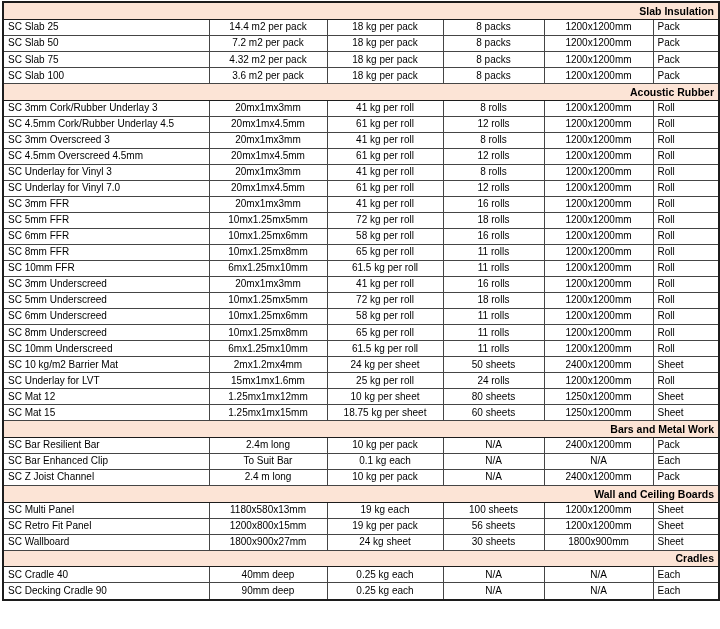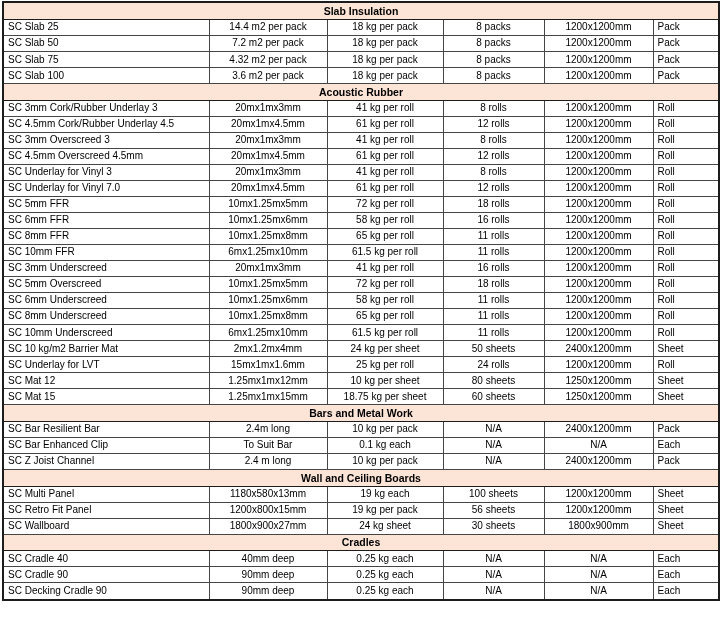--- a/index.html
+++ b/index.html
@@ -33,21 +33,21 @@
     padding: 0 4px;
     white-space: nowrap;
     overflow: hidden;
     vertical-align: middle;
     background: #ffffff;
   }
   table.products td.section-title {
     background: #fce4d6;
     font-weight: bold;
     font-size: 10.5px;
-    text-align: center;
+    text-align: right;
     border-color: #1c1c1c;
   }
   td.align-left   { text-align: left; }
   td.align-center { text-align: center; }
   col.c0 { width: 206px; }
   col.c1 { width: 118px; }
   col.c2 { width: 116px; }
   col.c3 { width: 101px; }
   col.c4 { width: 109px; }
   col.c5 { width: 66px;  }
@@ -146,20 +146,28 @@
         </tr>
         <tr>
           <td class="align-left">SC Underlay for Vinyl 7.0</td>
           <td class="align-center">20mx1mx4.5mm</td>
           <td class="align-center">61 kg per roll</td>
           <td class="align-center">12 rolls</td>
           <td class="align-center">1200x1200mm</td>
           <td class="align-left">Roll</td>
         </tr>
         <tr>
+          <td class="align-left">SC 3mm FFR</td>
+          <td class="align-center">20mx1mx3mm</td>
+          <td class="align-center">41 kg per roll</td>
+          <td class="align-center">16 rolls</td>
+          <td class="align-center">1200x1200mm</td>
+          <td class="align-left">Roll</td>
+        </tr>
+        <tr>
           <td class="align-left">SC 5mm FFR</td>
           <td class="align-center">10mx1.25mx5mm</td>
           <td class="align-center">72 kg per roll</td>
           <td class="align-center">18 rolls</td>
           <td class="align-center">1200x1200mm</td>
           <td class="align-left">Roll</td>
         </tr>
         <tr>
           <td class="align-left">SC 6mm FFR</td>
           <td class="align-center">10mx1.25mx6mm</td>
@@ -186,21 +194,21 @@
         </tr>
         <tr>
           <td class="align-left">SC 3mm Underscreed</td>
           <td class="align-center">20mx1mx3mm</td>
           <td class="align-center">41 kg per roll</td>
           <td class="align-center">16 rolls</td>
           <td class="align-center">1200x1200mm</td>
           <td class="align-left">Roll</td>
         </tr>
         <tr>
-          <td class="align-left">SC 5mm Overscreed</td>
+          <td class="align-left">SC 5mm Underscreed</td>
           <td class="align-center">10mx1.25mx5mm</td>
           <td class="align-center">72 kg per roll</td>
           <td class="align-center">18 rolls</td>
           <td class="align-center">1200x1200mm</td>
           <td class="align-left">Roll</td>
         </tr>
         <tr>
           <td class="align-left">SC 6mm Underscreed</td>
           <td class="align-center">10mx1.25mx6mm</td>
           <td class="align-center">58 kg per roll</td>
@@ -315,28 +323,20 @@
         </tr>
         <tr>
           <td class="align-left">SC Cradle 40</td>
           <td class="align-center">40mm deep</td>
           <td class="align-center">0.25 kg each</td>
           <td class="align-center">N/A</td>
           <td class="align-center">N/A</td>
           <td class="align-left">Each</td>
         </tr>
         <tr>
-          <td class="align-left">SC Cradle 90</td>
-          <td class="align-center">90mm deep</td>
-          <td class="align-center">0.25 kg each</td>
-          <td class="align-center">N/A</td>
-          <td class="align-center">N/A</td>
-          <td class="align-left">Each</td>
-        </tr>
-        <tr>
           <td class="align-left">SC Decking Cradle 90</td>
           <td class="align-center">90mm deep</td>
           <td class="align-center">0.25 kg each</td>
           <td class="align-center">N/A</td>
           <td class="align-center">N/A</td>
           <td class="align-left">Each</td>
         </tr>
       </tbody>
   </table>
 </div>

